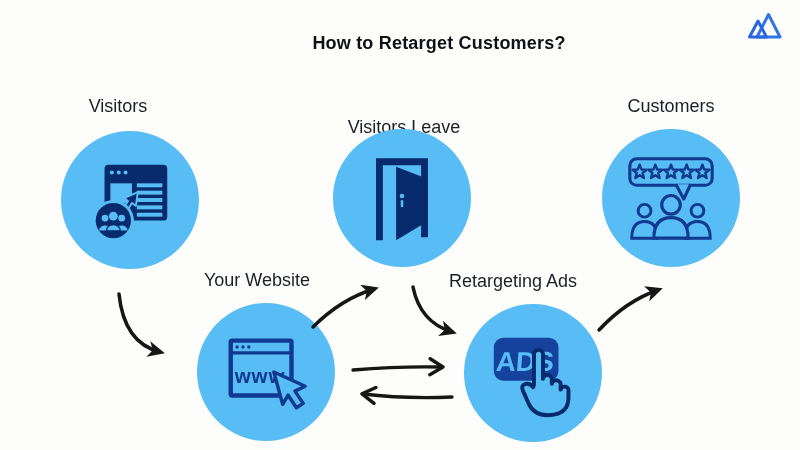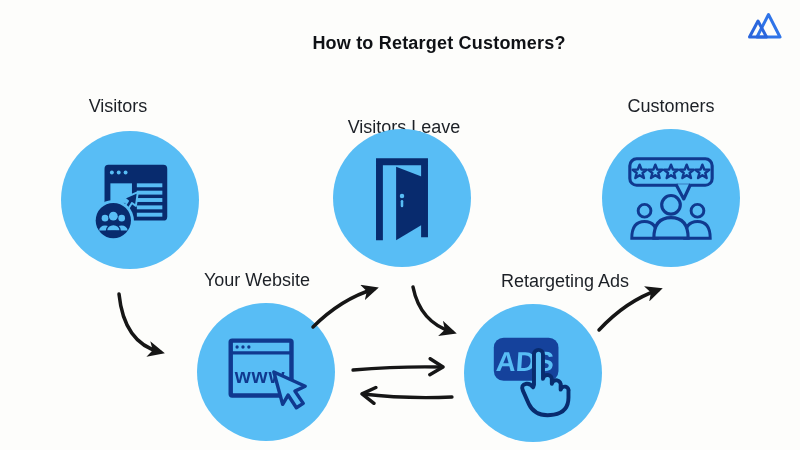--- a/index.html
+++ b/index.html
@@ -32,21 +32,21 @@
 
   <svg class="brand-logo" viewBox="0 0 38 32">
     <path d="M 11 27 L 22.5 4.5 L 34 27 Z" fill="none" stroke="#2f74e8" stroke-width="3" stroke-linejoin="round"></path>
     <path d="M 3.5 27 L 12 11 L 20.5 27 Z" fill="none" stroke="#2a66dd" stroke-width="3" stroke-linejoin="round"></path>
   </svg>
 
   <div class="node-label" style="left:118px;top:96px;">Visitors</div>
   <div class="node-label" style="left:404px;top:96px;margin-top:21px;">Visitors Leave</div>
   <div class="node-label" style="left:671px;top:96px;">Customers</div>
   <div class="node-label" style="left:257px;top:270px;">Your Website</div>
-  <div class="node-label" style="left:565px;top:271px;">Retargeting Ads</div>
+  <div class="node-label" style="left:513px;top:271px;">Retargeting Ads</div>
 
   <div class="node-circle" style="left:61px;top:131px;">
     <svg width="98" height="98" viewBox="0 0 100 100">
       <rect x="24" y="14" width="64" height="57" rx="4" fill="#082b6e"></rect>
       <circle cx="31.5" cy="22" r="2" fill="#58bdf5"></circle>
       <circle cx="38.5" cy="22" r="2" fill="#58bdf5"></circle>
       <circle cx="45.5" cy="22" r="2" fill="#58bdf5"></circle>
       <rect x="30" y="33" width="22" height="20" fill="#58bdf5"></rect>
       <rect x="57" y="33" width="26" height="4" fill="#58bdf5"></rect>
       <rect x="57" y="40.5" width="26" height="4" fill="#58bdf5"></rect>

